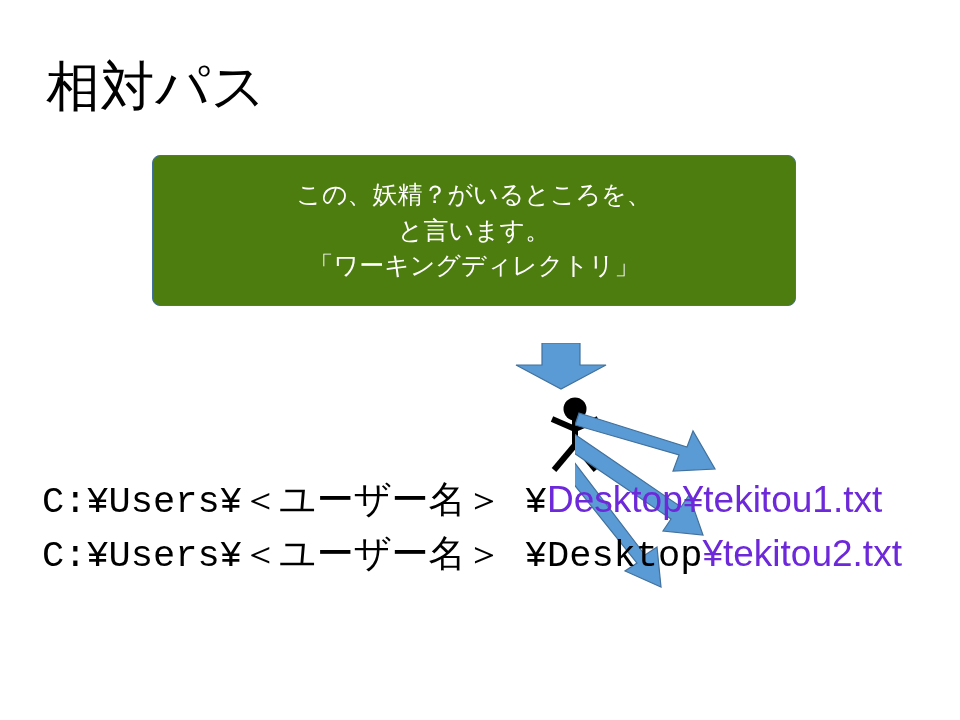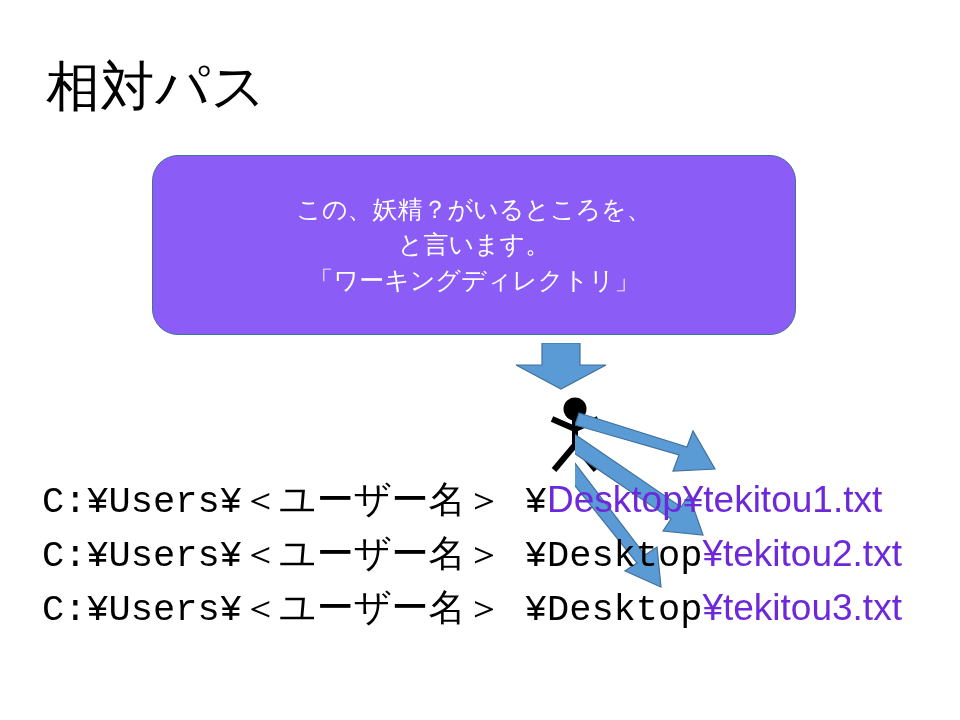--- a/index.html
+++ b/index.html
@@ -31,24 +31,24 @@
     white-space: nowrap;
     margin-left: 28px;
   }
 
   
   #callout {
     position: absolute;
     left: 152px;
     top: 155px;
     width: 644px;
-    height: 180px;
-    background: #8b5cf6;
+    height: 151px;
+    background: #4d7c0f;
     border: 1px solid #41719C;
-    border-radius: 26px;
+    border-radius: 8px;
     box-sizing: border-box;
     display: flex;
     flex-direction: column;
     align-items: center;
     justify-content: center;
   }
   #callout .line {
     color: #FFFFFF;
     font-size: 25px;
     line-height: 1.42;
@@ -141,18 +141,15 @@
     </g>
   </svg>
 
   <div id="paths">
     <div class="path-line">
       <span class="seg-black">C:¥Users¥＜ユーザー名＞ ¥</span><span class="seg-red">Desktop¥tekitou1.txt</span>
     </div>
     <div class="path-line">
       <span class="seg-black">C:¥Users¥＜ユーザー名＞ ¥Desktop</span><span class="seg-red">¥tekitou2.txt</span>
     </div>
-    <div class="path-line">
-      <span class="seg-black">C:¥Users¥＜ユーザー名＞ ¥Desktop</span><span class="seg-red">¥tekitou3.txt</span>
-    </div>
   </div>
 
 </div>
 
 </body></html>

